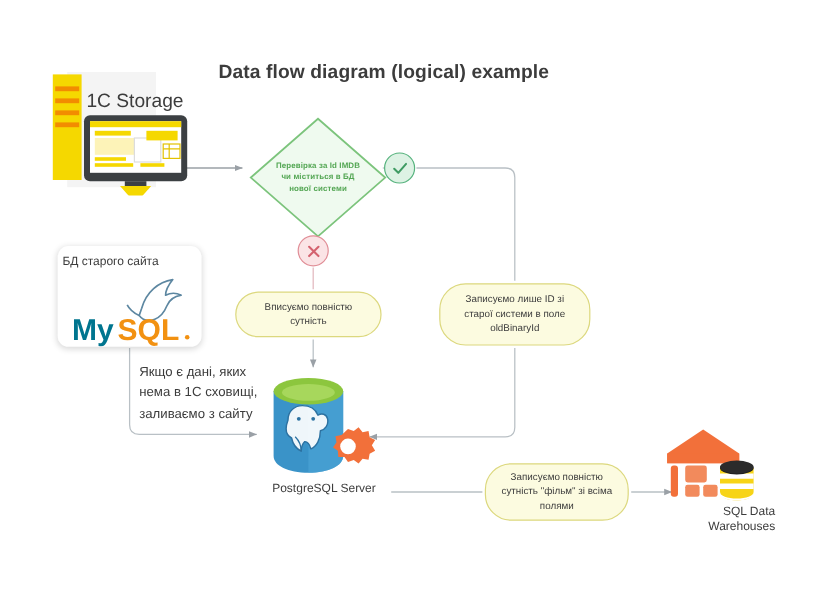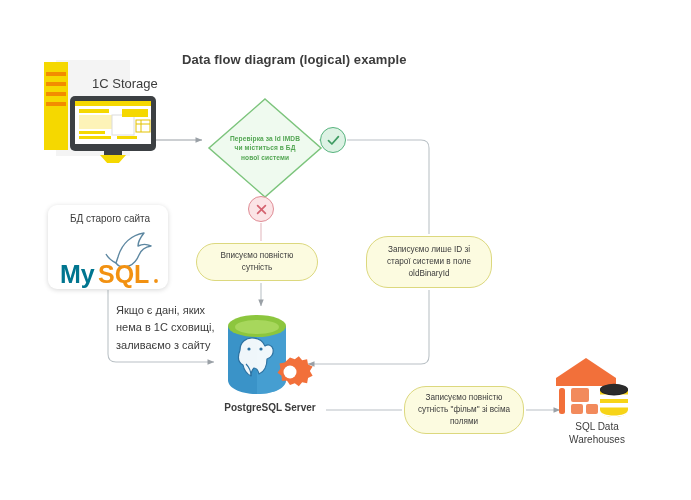--- a/index.html
+++ b/index.html
@@ -17,55 +17,55 @@
     height: 500px;
     background: #ffffff;
     overflow: hidden;
   }
   .abs { position: absolute; }
 
   
   #diagram-title {
     left: 182px;
     top: 52px;
-    font-size: 13px;
+    font-size: 16px;
     font-weight: bold;
     color: #3c3c3c;
     letter-spacing: 0.1px;
     white-space: nowrap;
   }
 
   
   #connectors {
     left: 0; top: 0;
     width: 691px; height: 500px;
     pointer-events: none;
   }
 
   
   #node-1c { left: 38px; top: 58px; width: 160px; height: 105px; }
   #label-1c {
-    left: 92px; top: 76px;
-    font-size: 13px;
+    left: 72px; top: 76px;
+    font-size: 16px;
     color: #3c3c3c;
     white-space: nowrap;
   }
 
   
   #node-mysql {
     left: 48px; top: 205px;
     width: 120px; height: 84px;
     background: #ffffff;
     border-radius: 9px;
     box-shadow: 0 1px 5px rgba(0,0,0,0.16);
   }
   #label-mysql {
     position: absolute;
     left: 4px; right: 0; top: 8px;
-    text-align: center;
+    text-align: left;
     font-size: 10px;
     color: #3c3c3c;
   }
 
   
   #node-decision {
     left: 206px; top: 96px;
     width: 118px; height: 104px;
   }
   #decision-text {
@@ -131,29 +131,28 @@
 
   
   #node-postgres { left: 218px; top: 308px; width: 102px; height: 92px; }
   #label-postgres {
     left: 214px; top: 402px;
     width: 112px;
     text-align: center;
     font-size: 10px;
     color: #3c3c3c;
     white-space: nowrap;
-    font-weight: bold;
   }
 
   
   #node-warehouse { left: 552px; top: 356px; width: 88px; height: 62px; }
   #label-warehouse {
     left: 548px; top: 420px;
     width: 98px;
-    text-align: center;
+    text-align: right;
     font-size: 10px;
     line-height: 1.32;
     color: #3c3c3c;
   }
 </style>
 </head>
 <body>
 
 <div id="canvas">
 

